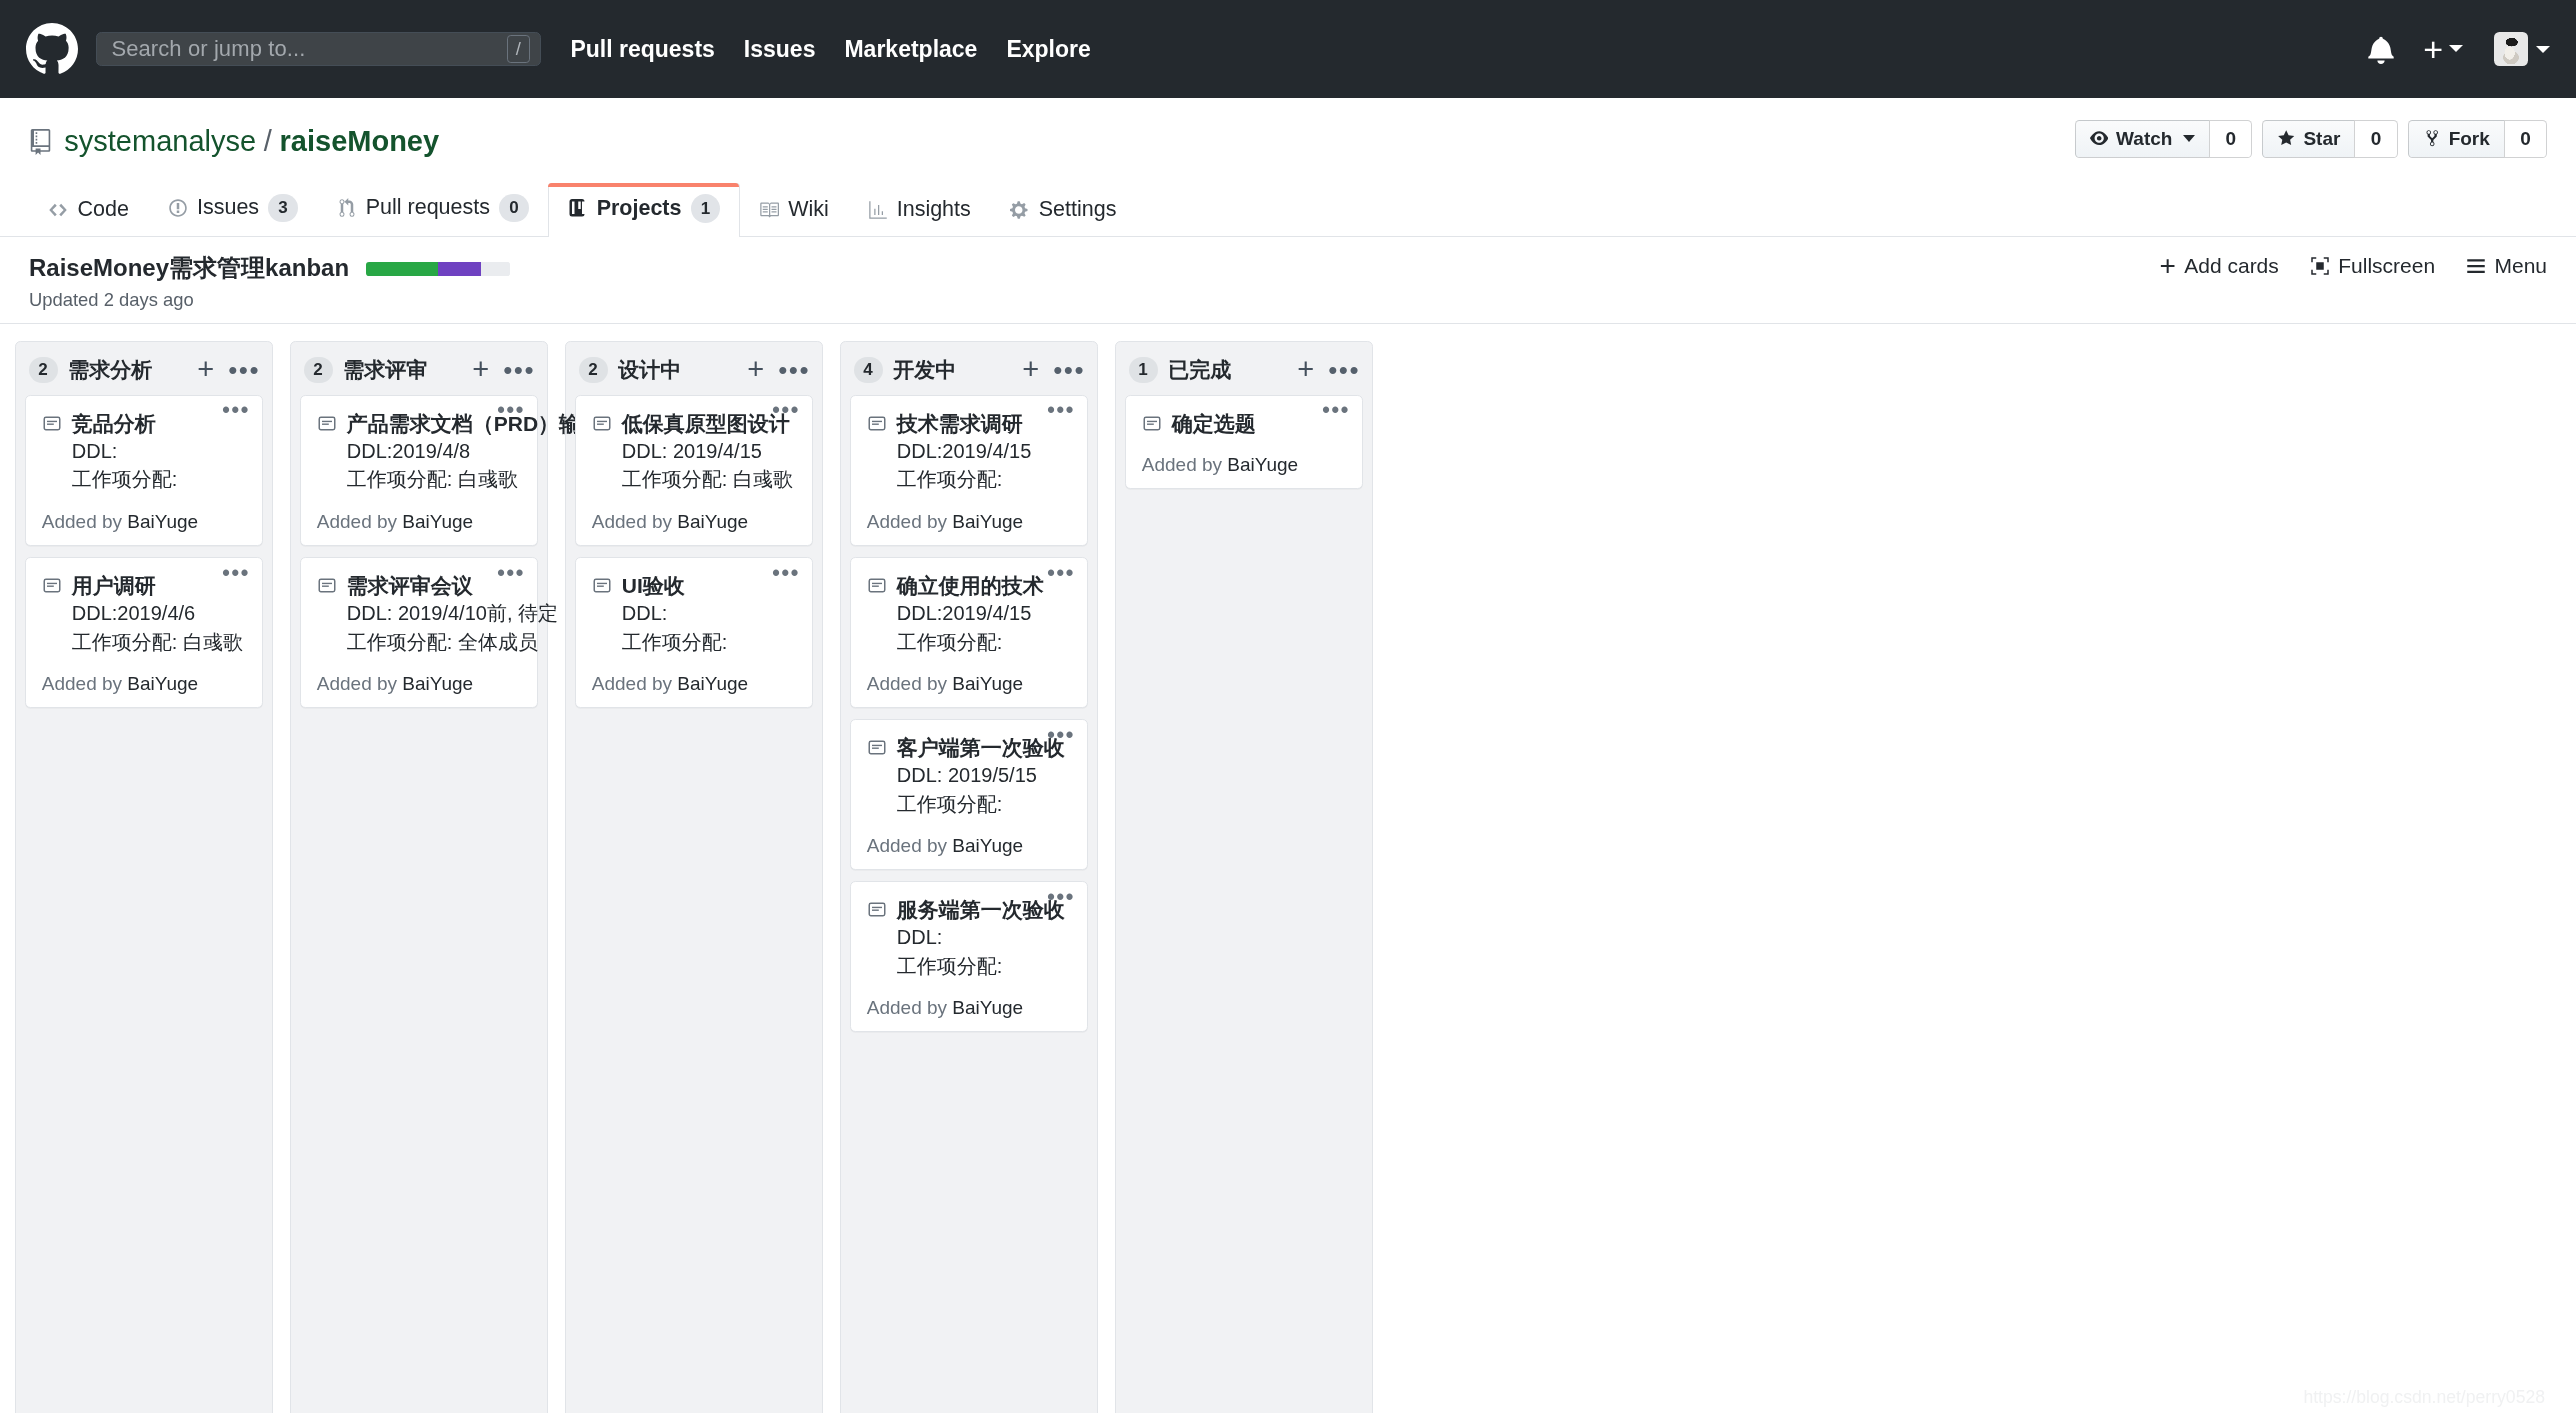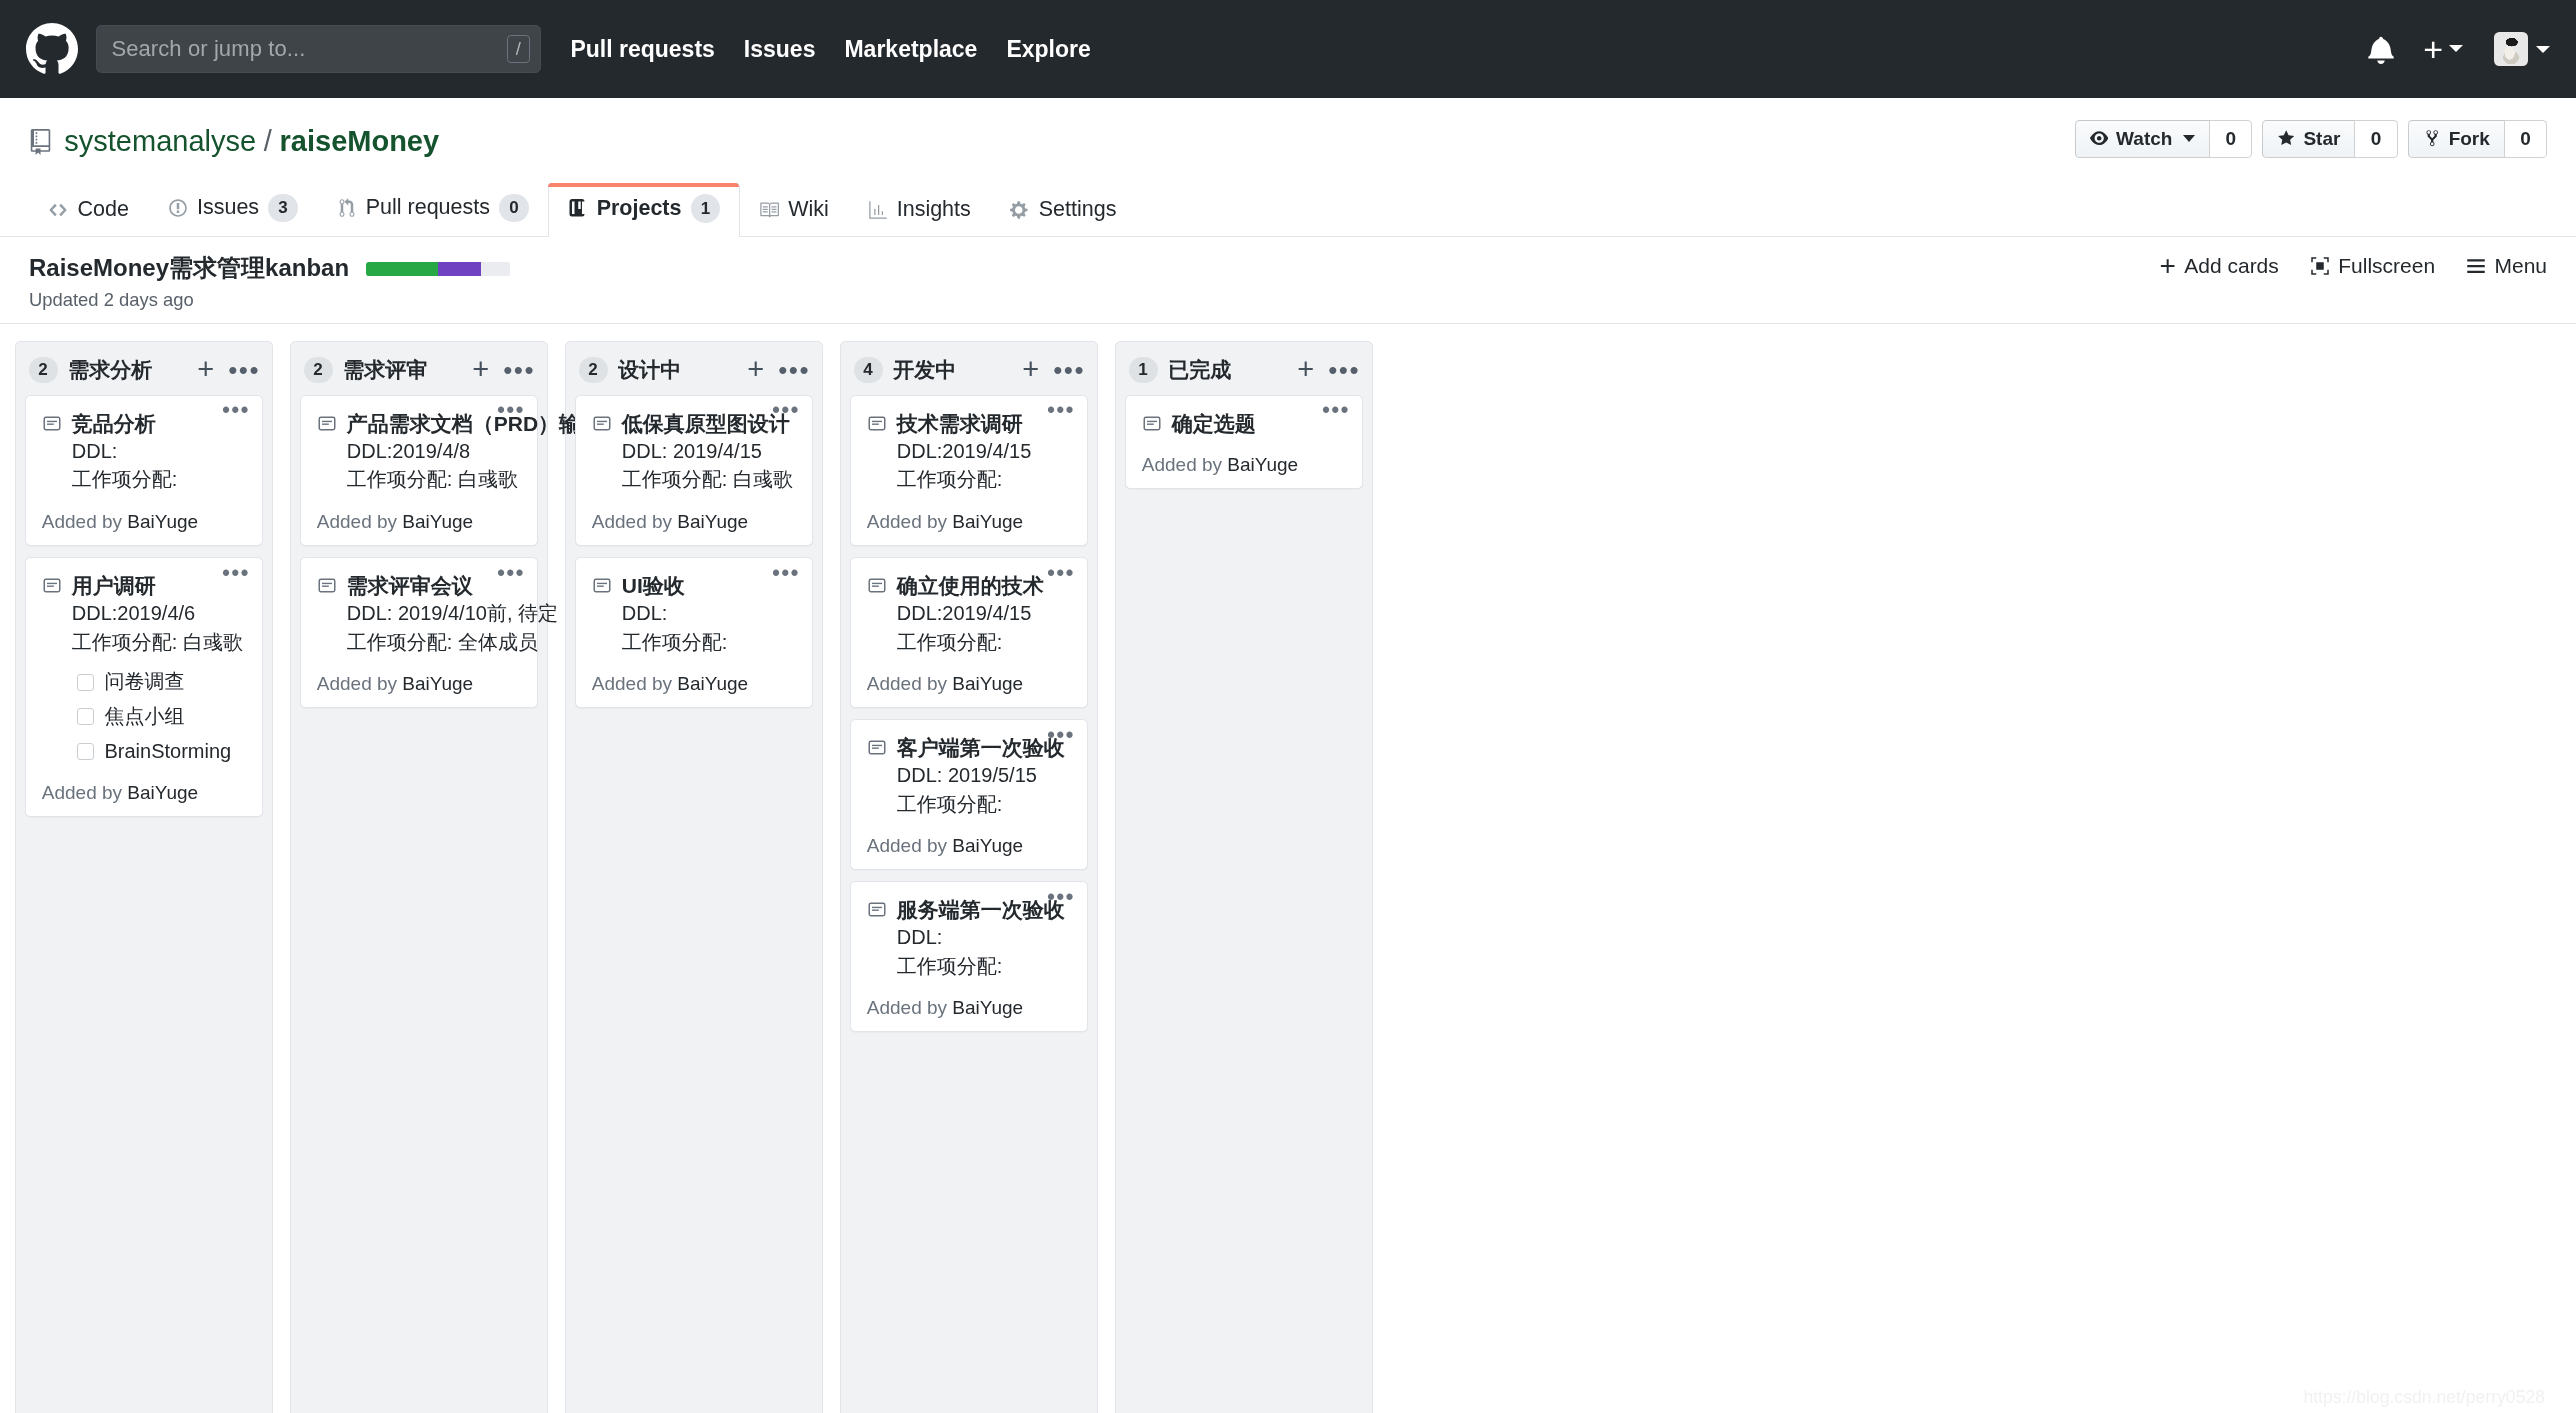--- a/index.html
+++ b/index.html
@@ -17,21 +17,21 @@
     background: #24292e;
     display: flex;
     align-items: center;
     padding: 0 26px;
     position: relative;
   }
   .gh-logo { width: 52px; height: 52px; flex: 0 0 auto; margin-right: 18.4px; }
   .gh-logo svg { display: block; width: 52px; height: 52px; fill: #ffffff; }
 
   .searchbox {
-    width: 445px; height: 48px;
+    width: 445px; height: 34px;
     background: #3f4448;
     border: 0.8px solid #444d56;
     border-radius: 5.4px;
     display: flex; align-items: center;
     padding: 0 14px;
     position: relative;
   }
   .searchbox .ph {
     font-size: 22px; color: #a3a8ad; letter-spacing: 0.1px;
   }
@@ -479,34 +479,20 @@
                 <svg viewBox="0 0 16 16">
                   <rect x="0.7" y="2.2" width="14.6" height="11.6" rx="1.6" fill="none" stroke="#6a737d" stroke-width="1.4"></rect>
                   <rect x="3.3" y="5.4" width="9.4" height="1.3" fill="#6a737d"></rect>
                   <rect x="3.3" y="8" width="6.4" height="1.3" fill="#6a737d"></rect>
                 </svg>
               </span>
               <span class="cardtitle">用户调研</span>
             </div>
             <div class="cardline">DDL:2019/4/6</div>
             <div class="cardline">工作项分配: 白彧歌</div>
-            <div class="checklist">
-              <div class="checkrow">
-                <span class="chkbox"></span>
-                <span class="chktext">问卷调查</span>
-              </div>
-              <div class="checkrow">
-                <span class="chkbox"></span>
-                <span class="chktext">焦点小组</span>
-              </div>
-              <div class="checkrow">
-                <span class="chkbox"></span>
-                <span class="chktext">BrainStorming</span>
-              </div>
-            </div>
             <div class="addedby">Added by <b>BaiYuge</b></div>
           </div>
         </div>
       </div>
       <div class="column">
         <div class="colhead">
           <span class="colcount">2</span>
           <span class="colname">需求评审</span>
           <span class="colactions">
             <span class="plus">+</span>

